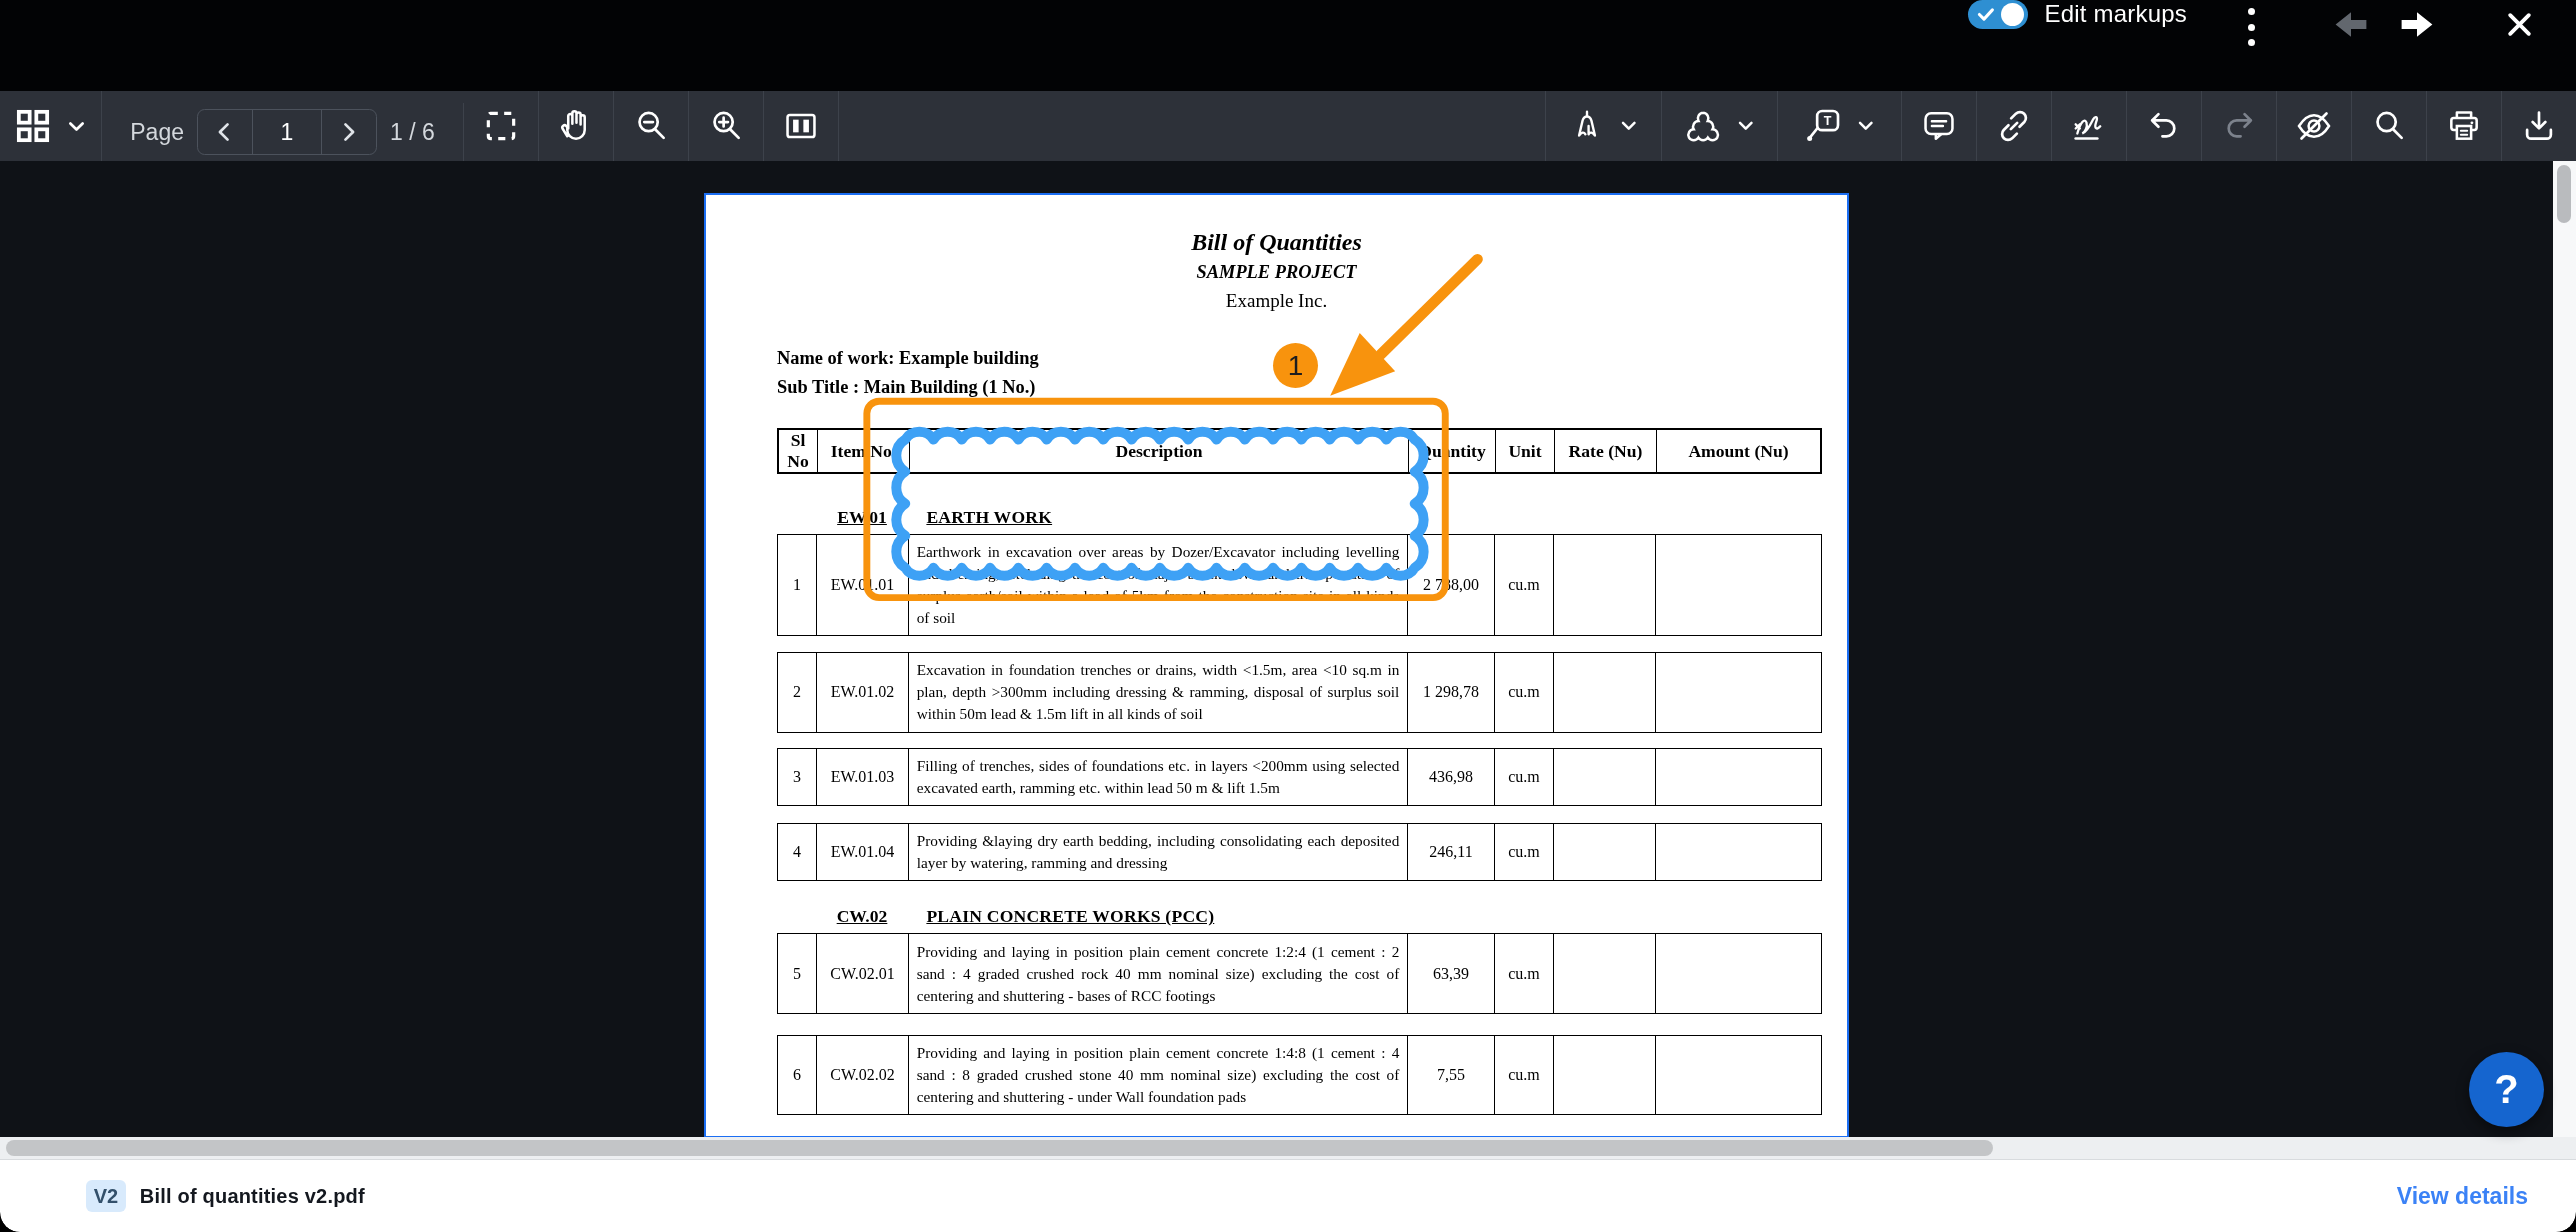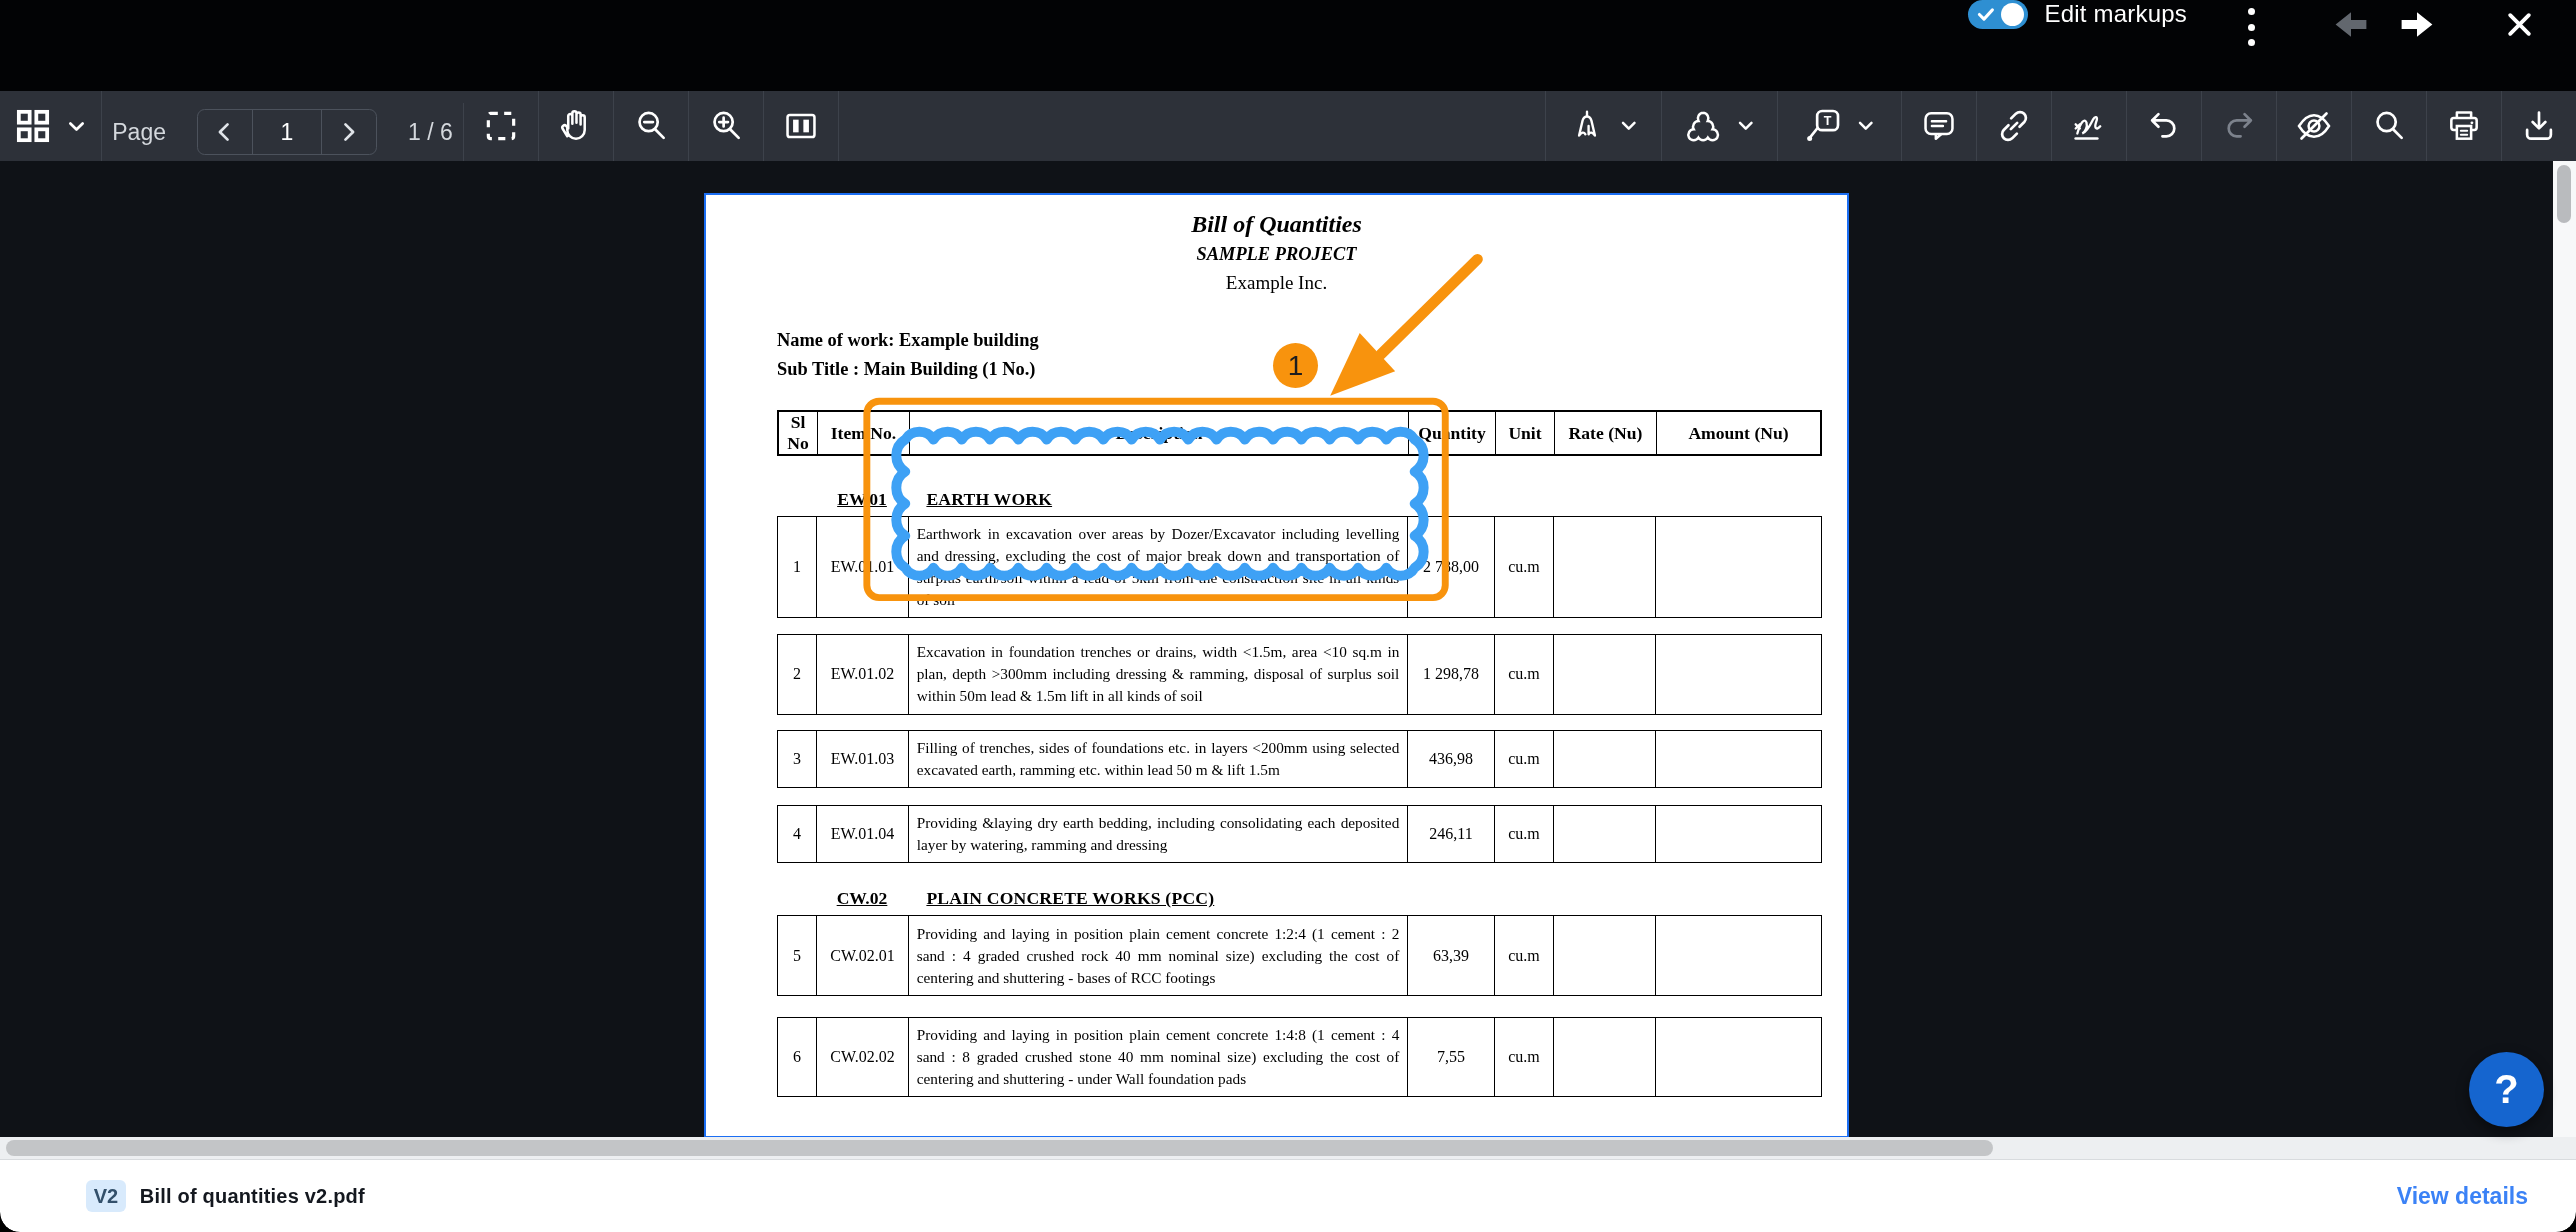--- a/index.html
+++ b/index.html
@@ -21,37 +21,37 @@
 
   
   .toolbar{position:absolute;left:0;top:91px;width:2576px;height:71px;background:#2D3139;display:flex;align-items:stretch;border-bottom:0.8px solid #1c1f24;box-sizing:border-box;}
   .tcell{display:flex;align-items:center;justify-content:center;border-right:0.8px solid #3D424B;cursor:pointer;}
   .tcell.nr{border-right:none;}
   .tcell.lb{border-left:0.8px solid #3D424B;border-right:none;}
   .icell{width:74px;}
   .wcell{width:115px;gap:12.3px;}
   .spacer{flex:1;}
   .gridcell{width:101px;gap:12.3px;}
-  .pagenav{width:361px;gap:31px;cursor:default;border-right:0.8px solid #3D424B;margin-top:12px;}
+  .pagenav{width:361px;gap:13px;cursor:default;border-right:0.8px solid #3D424B;margin-top:12px;}
   .pagenav .lbl{color:#D4D8DD;font-size:23px;}
   .stepper{display:flex;height:44px;border:1.5px solid #4C525C;border-radius:7.7px;overflow:hidden;}
   .stepper .seg{display:flex;align-items:center;justify-content:center;}
   .stepper .btn{width:54px;cursor:pointer;}
   .stepper .val{width:68px;border-left:1.5px solid #4C525C;border-right:1.5px solid #4C525C;color:#fff;font-size:23px;cursor:text;}
 
   
   .canvas{position:absolute;left:0;top:161px;width:2553px;height:976px;background:#0F1217;overflow:hidden;}
   .vscroll{position:absolute;left:2553px;top:161px;width:23px;height:976px;background:#F7F8F9;}
   .vthumb{position:absolute;left:3.8px;top:3.8px;width:14.6px;height:58px;border-radius:7.7px;background:#B9BBBE;cursor:pointer;}
   .hscroll{position:absolute;left:0;top:1137px;width:2576px;height:23px;background:#EDEFF1;border-bottom:1.5px solid #D8DBDE;box-sizing:border-box;}
   .hthumb{position:absolute;left:6.1px;top:3.1px;width:1987px;height:16px;border-radius:8.4px;background:#C3C5C7;cursor:pointer;}
 
   
   .page{position:absolute;left:704px;top:32px;width:1145px;height:945px;background:#fff;border:2.3px solid #1B6EF3;box-sizing:border-box;overflow:hidden;font-family:"Liberation Serif",serif;color:#000;}
-  .page-head{text-align:center;padding-top:16px;}
+  .page-head{text-align:center;padding-top:34px;}
   .doc-title{font-size:24px;font-weight:bold;font-style:italic;}
   .doc-sub{font-size:18.4px;font-weight:bold;font-style:italic;margin-top:6.1px;}
   .doc-co{font-size:19px;margin-top:7px;}
   .work-block{margin:32px 0 0 71px;font-weight:bold;font-size:18.4px;line-height:29px;}
   .boq{margin:26px 0 0 71px;width:1045px;font-family:Liberation Serif, serif;}
   .boq-header{display:grid;grid-template-columns:39px 92px 499px 87px 59px 102px 1fr;border:2.3px solid #000;min-height:37px;}
   .boq-header > div{display:flex;align-items:center;justify-content:center;font-weight:bold;font-size:17.6px;border-right:1.5px solid #000;text-align:center;}
   .boq-header > div:last-child{border-right:none;}
   .sec-row{display:grid;grid-template-columns:39px 92px 1fr;font-weight:bold;font-size:17.6px;align-items:end;}
   .sec-row .code{grid-column:2;justify-self:center;text-decoration:underline;}

